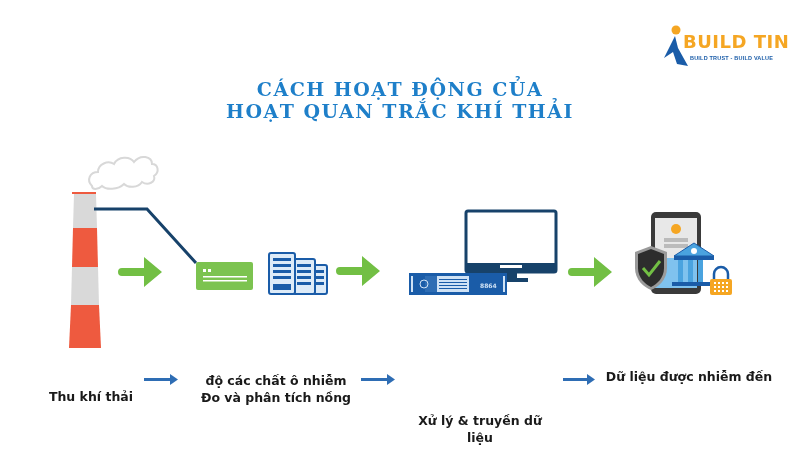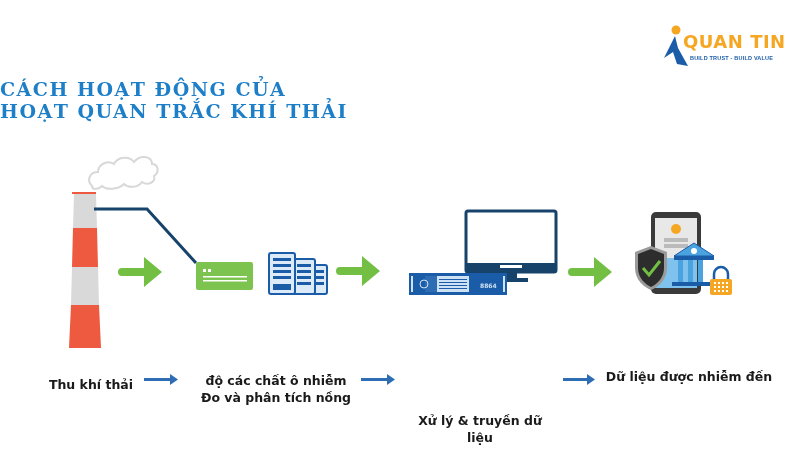--- a/index.html
+++ b/index.html
@@ -1,31 +1,31 @@
 <!DOCTYPE html>
 <html><head>
 <meta charset="utf-8">
 <style>
   html, body { margin:0; padding:0; }
   body { width:800px; height:450px; background:#ffffff; position:relative; overflow:hidden; font-family:"Liberation Sans", sans-serif; }
   .abs { position:absolute; }
-  .title { position:absolute; left:0; top:78px; width:800px; text-align:left; font-family:"DejaVu Serif", serif; font-weight:bold; color:#1e7fc9; font-size:19px; line-height:22px; letter-spacing:1.5px; }
+  .title { position:absolute; left:0; top:78px; width:800px; text-align:center; font-family:"DejaVu Serif", serif; font-weight:bold; color:#1e7fc9; font-size:19px; line-height:22px; letter-spacing:1.5px; }
   .logo-text { position:absolute; left:683px; top:31px; font-family:"DejaVu Sans", sans-serif; font-weight:bold; color:#f5a623; font-size:18px; letter-spacing:0.5px; }
   .logo-sub { position:absolute; left:690px; top:55px; font-family:"Liberation Sans", sans-serif; font-weight:bold; color:#1a5ca8; font-size:5.5px; letter-spacing:0.2px; }
   .label { position:absolute; font-family:"DejaVu Sans", sans-serif; font-weight:bold; font-size:12.5px; line-height:17px; color:#1a1a1a; text-align:center; }
 </style>
 </head>
 <body>
 
 <div>
   <svg class="abs" style="left:660px;top:24px;" width="30" height="44">
     <circle cx="16" cy="6" r="4.5" fill="#f5a623"></circle>
     <path d="M15 12 L4 34 L13 28 L17 40 L28 42 L18 24 Z" fill="#1a5ca8"></path>
   </svg>
-  <span class="logo-text">QUAN TIN</span>
+  <span class="logo-text">BUILD TIN</span>
   <span class="logo-sub">BUILD TRUST - BUILD VALUE</span>
 </div>
 
 <div class="title">
   <div>CÁCH HOẠT ĐỘNG CỦA</div>
   <div>HOẠT QUAN TRẮC KHÍ THẢI</div>
 </div>
 
 <svg class="abs" style="left:0;top:0;" width="800" height="360">
 
@@ -137,21 +137,21 @@
         <rect x="722" y="286" width="2" height="2"></rect>
         <rect x="726" y="286" width="2" height="2"></rect>
         <rect x="714" y="290" width="2" height="2"></rect>
         <rect x="718" y="290" width="2" height="2"></rect>
         <rect x="722" y="290" width="2" height="2"></rect>
         <rect x="726" y="290" width="2" height="2"></rect>
       </g>
   </g>
 </svg>
 
-<div class="label" style="left:30px;top:376px;width:122px;">
+<div class="label" style="left:30px;top:388px;width:122px;">
   <span>Thu khí thải</span>
 </div>
 <div class="label" style="left:196px;top:372px;width:160px;">
   <div>độ các chất ô nhiễm</div>
   <div>Đo và phân tích nồng</div>
 </div>
 <div class="label" style="left:405px;top:372px;width:150px;margin-top:40px;">
   <span>Xử lý &amp; truyền dữ liệu</span>
 </div>
 <div class="label" style="left:594px;top:368px;width:190px;">

